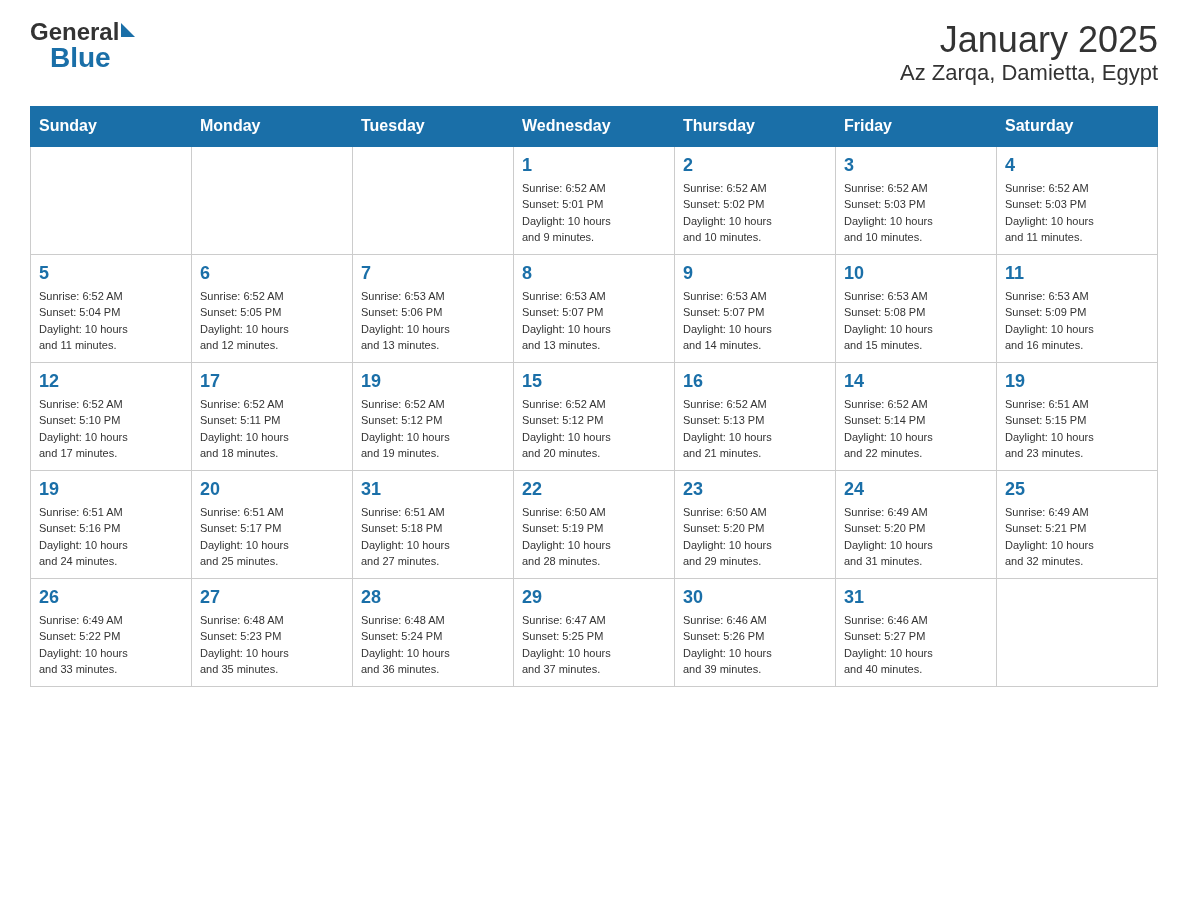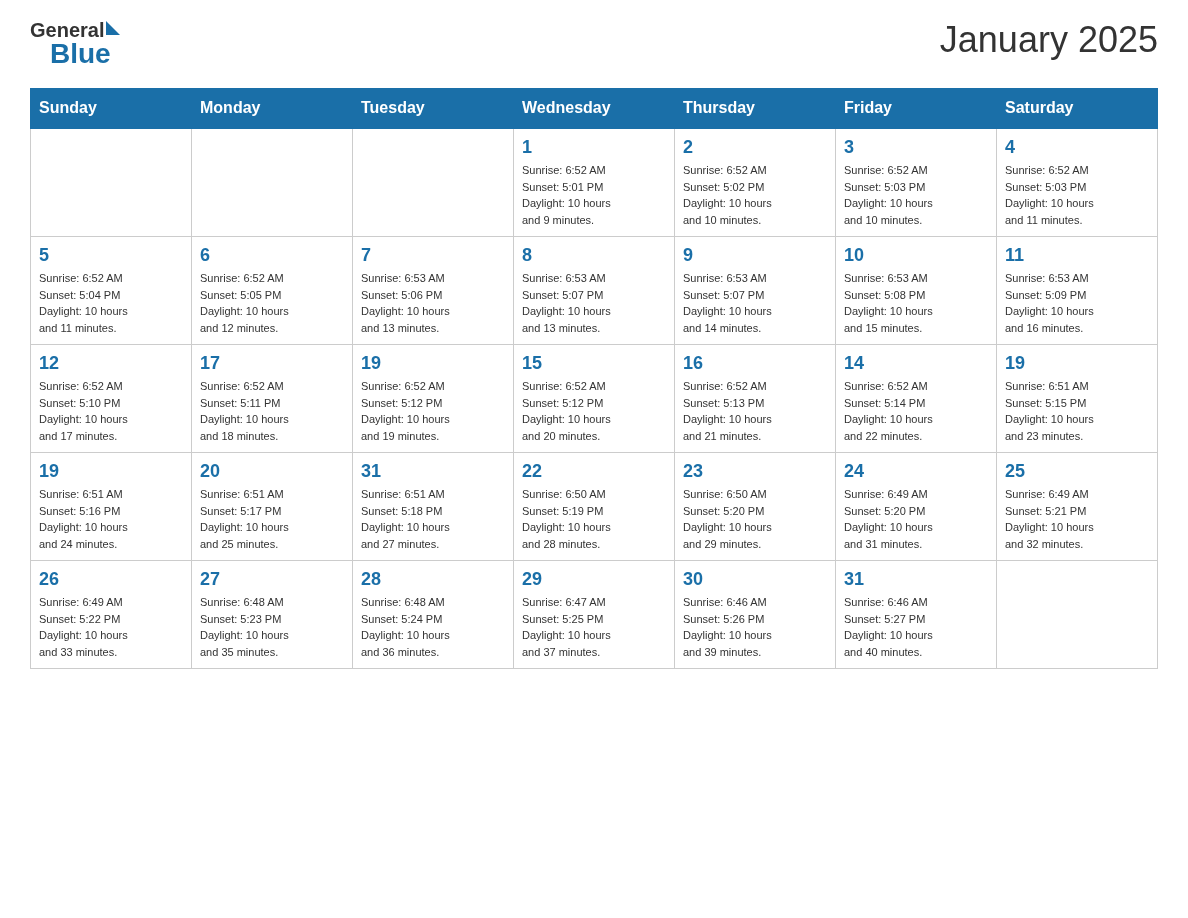--- a/index.html
+++ b/index.html
@@ -16,21 +16,21 @@
       justify-content: space-between;
       align-items: flex-start;
       margin-bottom: 20px;
     }
     .logo {
       display: flex;
       flex-direction: column;
       align-items: flex-start;
     }
     .logo-general {
-      font-size: 20px;
+      font-size: 24px;
       font-weight: bold;
       color: #333;
       line-height: 1;
     }
     .logo-blue {
       font-size: 28px;
       font-weight: bold;
       color: #1a6fa8;
       line-height: 1;
       margin-left: 20px;
@@ -114,20 +114,21 @@
 <div class="header">
   <div class="logo">
     <div class="logo-row">
       <span class="logo-general">General</span>
       <span class="logo-triangle"></span>
     </div>
     <span class="logo-blue">Blue</span>
   </div>
   <div class="title-section">
     <h1>January 2025</h1>
+    <h2>Az Zarqa, Damietta, Egypt</h2>
   </div>
 </div>
 
 <table class="calendar">
   <thead>
     <tr>
     <th>Sunday</th>
         <th>Monday</th>
         <th>Tuesday</th>
         <th>Wednesday</th>

